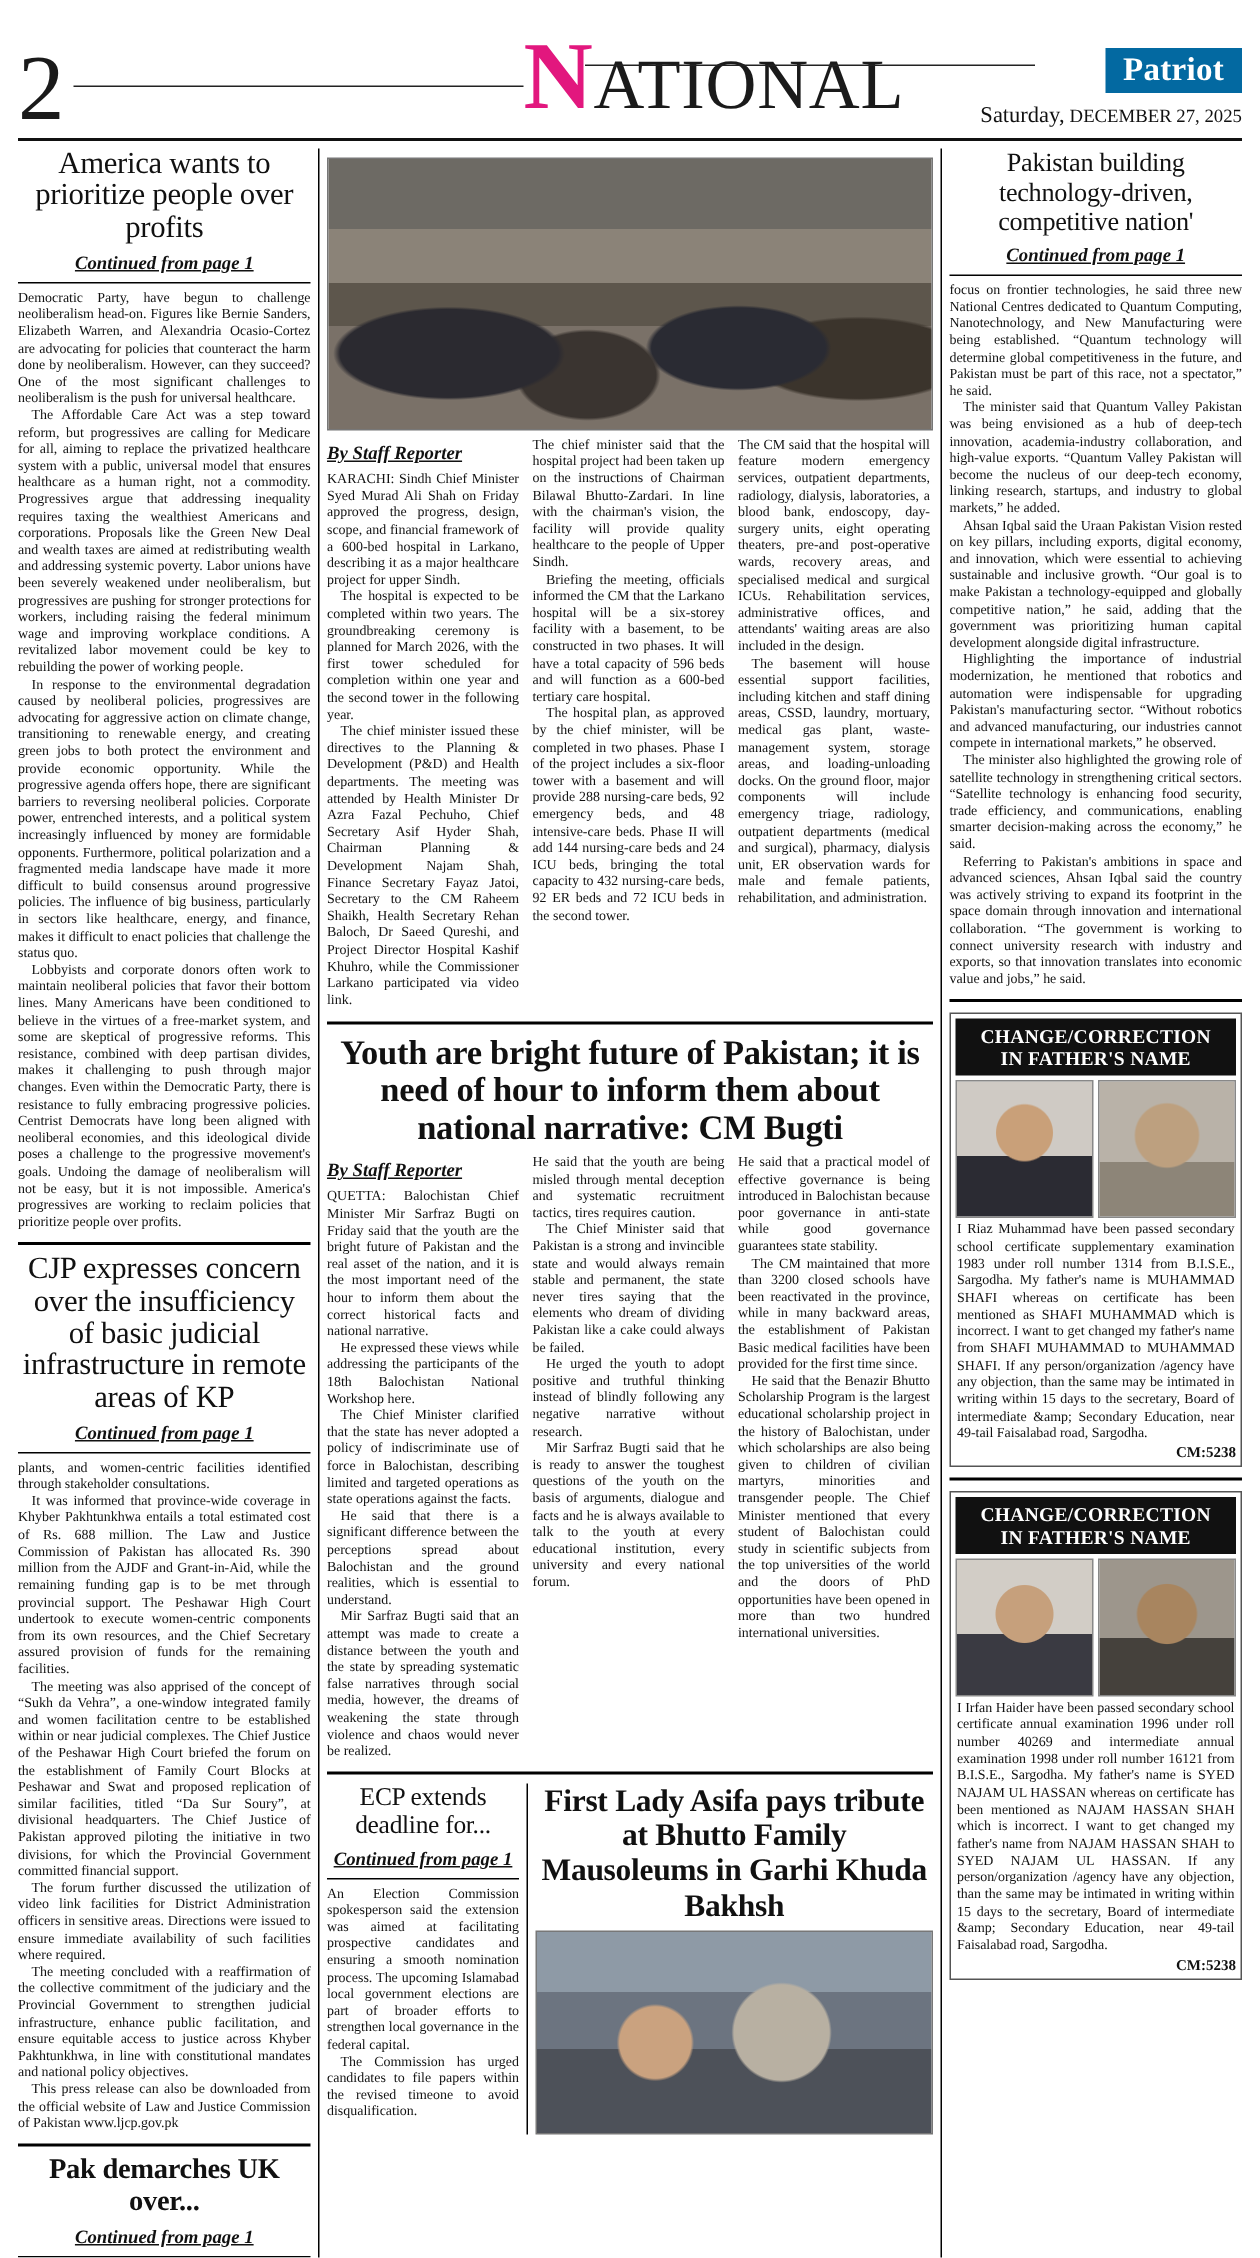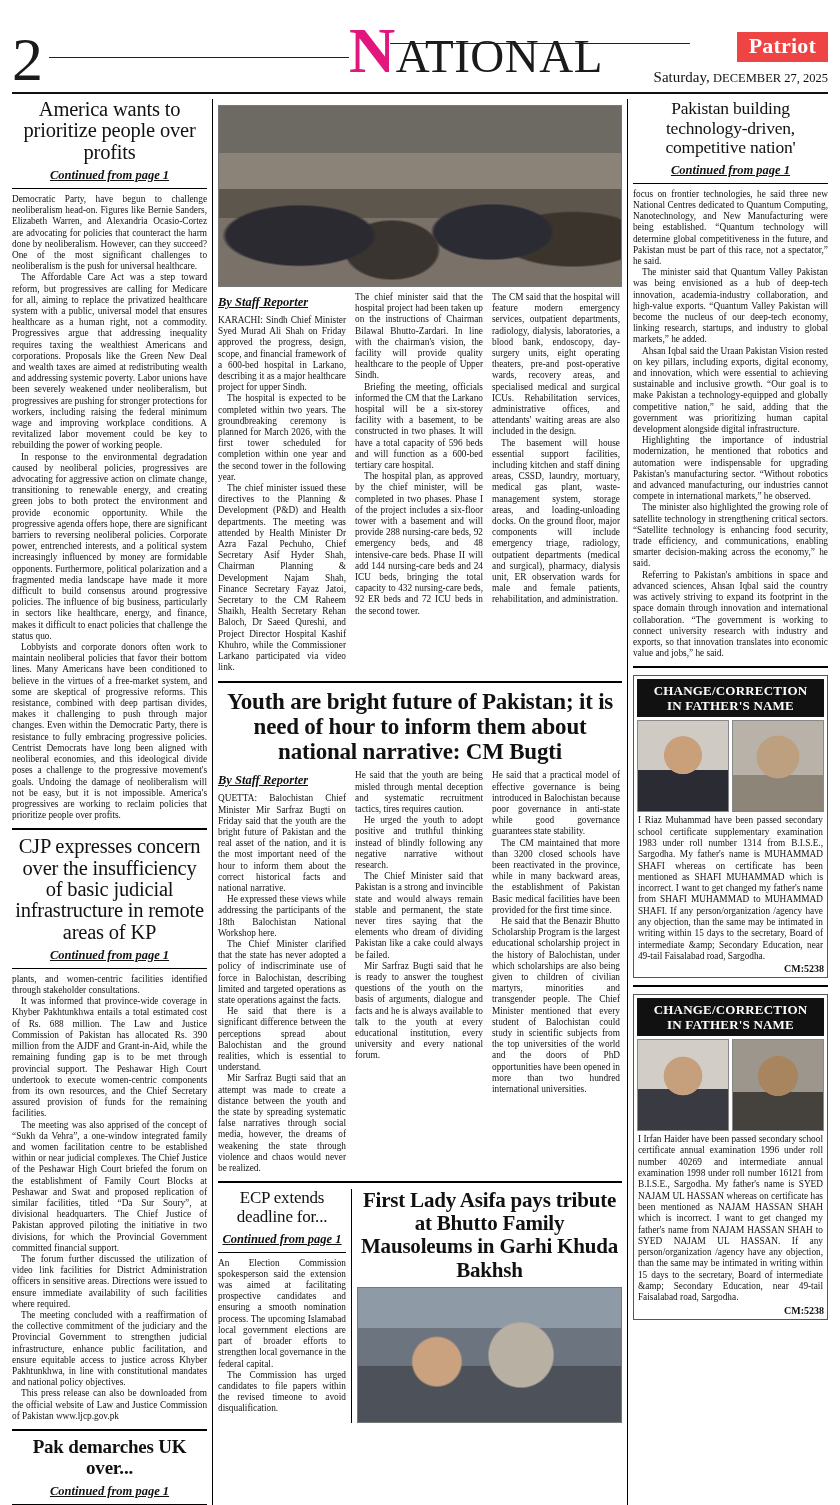--- a/index.html
+++ b/index.html
@@ -23,21 +23,21 @@
   .rule-left { flex:0 0 auto; width:300px; border-top:1.3px solid #222; margin-bottom:30px; }
   .section-title {
     font-family: "Liberation Serif", serif;
     font-size:46px; line-height:46px; letter-spacing:0.5px; white-space:nowrap;
     margin-bottom: 8px;
   }
   .section-title .cap { color:#e2177e; font-size:64px; line-height:46px; }
   .section-title .rest { font-variant: small-caps; color:#1a1a1a; font-size:47px;}
   .mast-right { margin-left:auto; text-align:right; padding-bottom:2px; }
   .brand {
-    background:#ef4444; color:#fff; font-family:"Liberation Serif", serif;
+    background:#0369a1; color:#fff; font-family:"Liberation Serif", serif;
     font-size:22px; font-weight:bold; padding:1px 12px 3px 12px; display:inline-block;
     letter-spacing:0.2px;
     text-align:center;
   }
   .rule-right { border-top:1.3px solid #222; width:300px; position:absolute; right:138px; bottom:44px; }
   .dateline { margin-top:7px; font-size:13.5px; white-space:nowrap; }
   .dateline b { font-size:15px; font-weight:normal; }
   .dateline span.sc { font-variant:small-caps; font-size:12.5px; }
   .mast-rule { border-top:2px solid #111; margin-top:4px; }
 
@@ -212,22 +212,22 @@
           <div style="width:128px">
             <div class="byline">By Staff Reporter</div>
             <p class="body first">QUETTA: Balochistan Chief Minister Mir Sarfraz Bugti on Friday said that the youth are the bright future of Pakistan and the real asset of the nation, and it is the most important need of the hour to inform them about the correct historical facts and national narrative.</p>
             <p class="body">He expressed these views while addressing the participants of the 18th Balochistan National Workshop here.</p>
             <p class="body">The Chief Minister clarified that the state has never adopted a policy of indiscriminate use of force in Balochistan, describing limited and targeted operations as state operations against the facts.</p>
             <p class="body">He said that there is a significant difference between the perceptions spread about Balochistan and the ground realities, which is essential to understand.</p>
             <p class="body">Mir Sarfraz Bugti said that an attempt was made to create a distance between the youth and the state by spreading systematic false narratives through social media, however, the dreams of weakening the state through violence and chaos would never be realized.</p>
           </div>
           <div style="width:128px">
             <p class="body first">He said that the youth are being misled through mental deception and systematic recruitment tactics, tires requires caution.</p>
+            <p class="body">The Chief Minister said that Pakistan is a strong and invincible state and would always remain stable and permanent, the state never tires saying that the elements who dream of dividing Pakistan like a cake could always be failed.</p>
             <p class="body">He urged the youth to adopt positive and truthful thinking instead of blindly following any negative narrative without research.</p>
-            <p class="body">The Chief Minister said that Pakistan is a strong and invincible state and would always remain stable and permanent, the state never tires saying that the elements who dream of dividing Pakistan like a cake could always be failed.</p>
             <p class="body">Mir Sarfraz Bugti said that he is ready to answer the toughest questions of the youth on the basis of arguments, dialogue and facts and he is always available to talk to the youth at every educational institution, every university and every national forum.</p>
           </div>
           <div style="width:128px">
             <p class="body first">He said that a practical model of effective governance is being introduced in Balochistan because poor governance in anti-state while good governance guarantees state stability.</p>
             <p class="body">The CM maintained that more than 3200 closed schools have been reactivated in the province, while in many backward areas, the establishment of Pakistan Basic medical facilities have been provided for the first time since.</p>
             <p class="body">He said that the Benazir Bhutto Scholarship Program is the largest educational scholarship project in the history of Balochistan, under which scholarships are also being given to children of civilian martyrs, minorities and transgender people. The Chief Minister mentioned that every student of Balochistan could study in scientific subjects from the top universities of the world and the doors of PhD opportunities have been opened in more than two hundred international universities.</p>
           </div>
         </div>
       </div>
 

